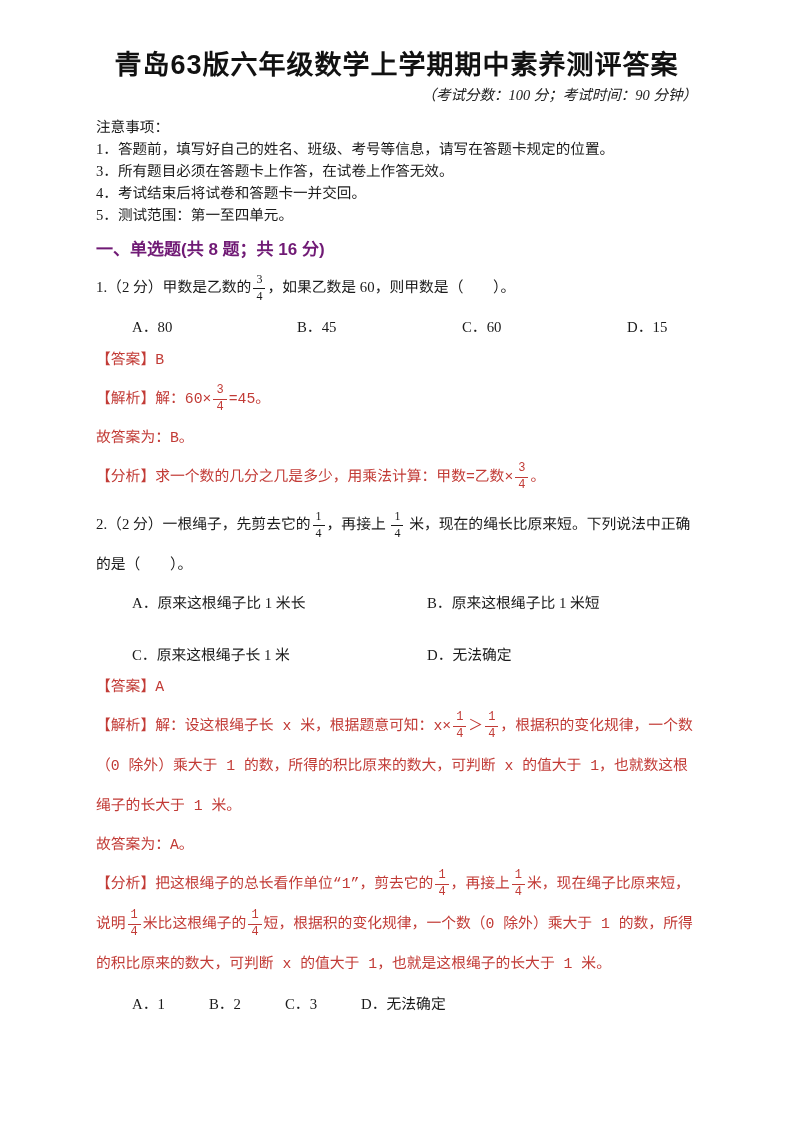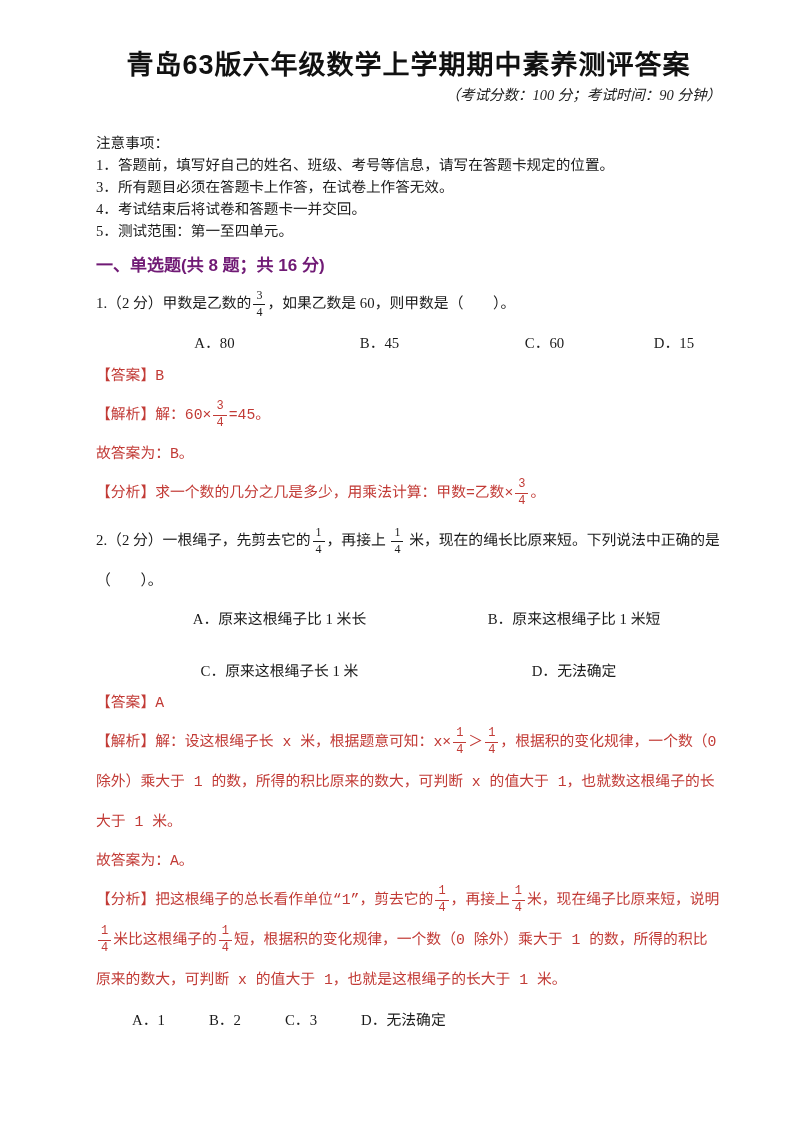--- a/index.html
+++ b/index.html
@@ -11,42 +11,42 @@
     width: 793px;
     height: 1122px;
     overflow: hidden;
     font-family: "Liberation Serif", "DejaVu Serif", serif;
     color: #1a1a1a;
   }
   .page {
     box-sizing: border-box;
     width: 793px;
     height: 1122px;
-    padding: 48px 72px 0 96px;
+    padding: 48px 96px 0 96px;
   }
   
   .doc-title {
     margin: 0;
     font-family: "Liberation Sans", "DejaVu Sans", sans-serif;
     font-weight: 700;
     font-size: 27px;
     line-height: 1.3;
     text-align: center;
     letter-spacing: 1px;
     color: #111111;
   }
   .doc-subtitle {
     text-align: right;
     font-size: 14.5px;
     font-style: italic;           
     color: #222222;
   }
   
   .notice {
-    margin-top: 28px;
+    margin-top: 12px;
     font-size: 14.6px;
   }
   .notice .n-line {
     line-height: 22px;
     margin: 0;
   }
   
   .section-heading {
     margin: 9px 0 2px 0;
     font-family: "Liberation Sans", "DejaVu Sans", sans-serif;
@@ -61,21 +61,20 @@
     font-size: 14.8px;
   }
   p.p-plain { line-height: 24px; }
   p.p-frac  { line-height: 40px; }
   p.p-stem  { line-height: 30px; }
   .red { color: #c23b36; font-family: Liberation Mono, monospace; }
   
   .opts {
     font-size: 14.8px;
     margin: 4px 0 8px 0;
-    text-align: center;
   }
   .opts-4col {
     display: grid;
     grid-template-columns: 165px 165px 165px 1fr;
     padding-left: 36px;
     line-height: 26px;
   }
   .opts-2col {
     display: grid;
     grid-template-columns: 295px 1fr;

